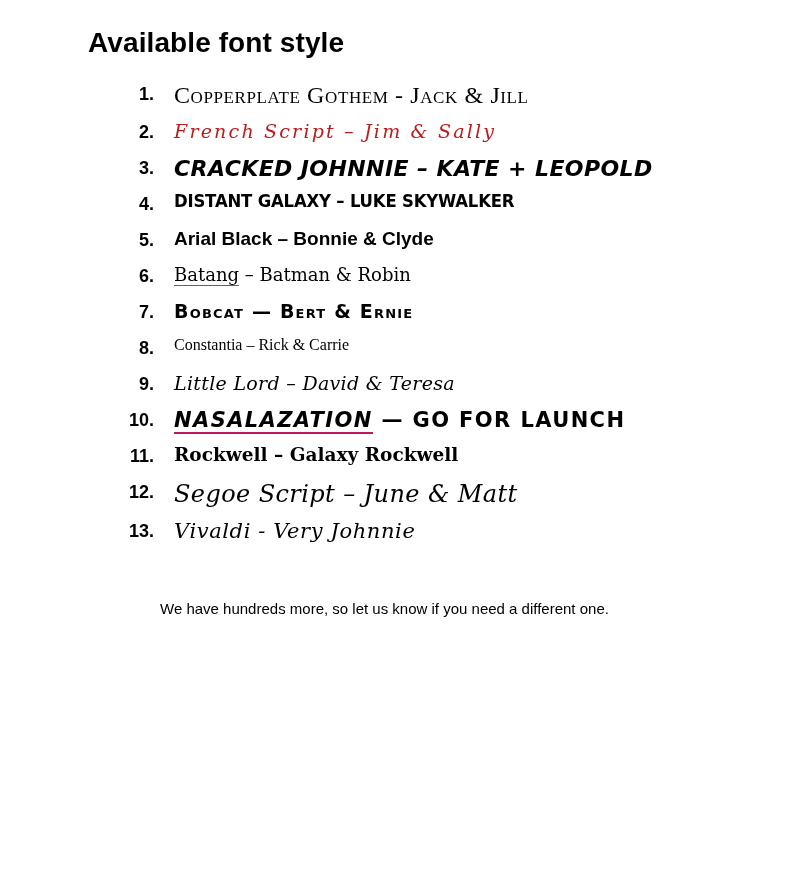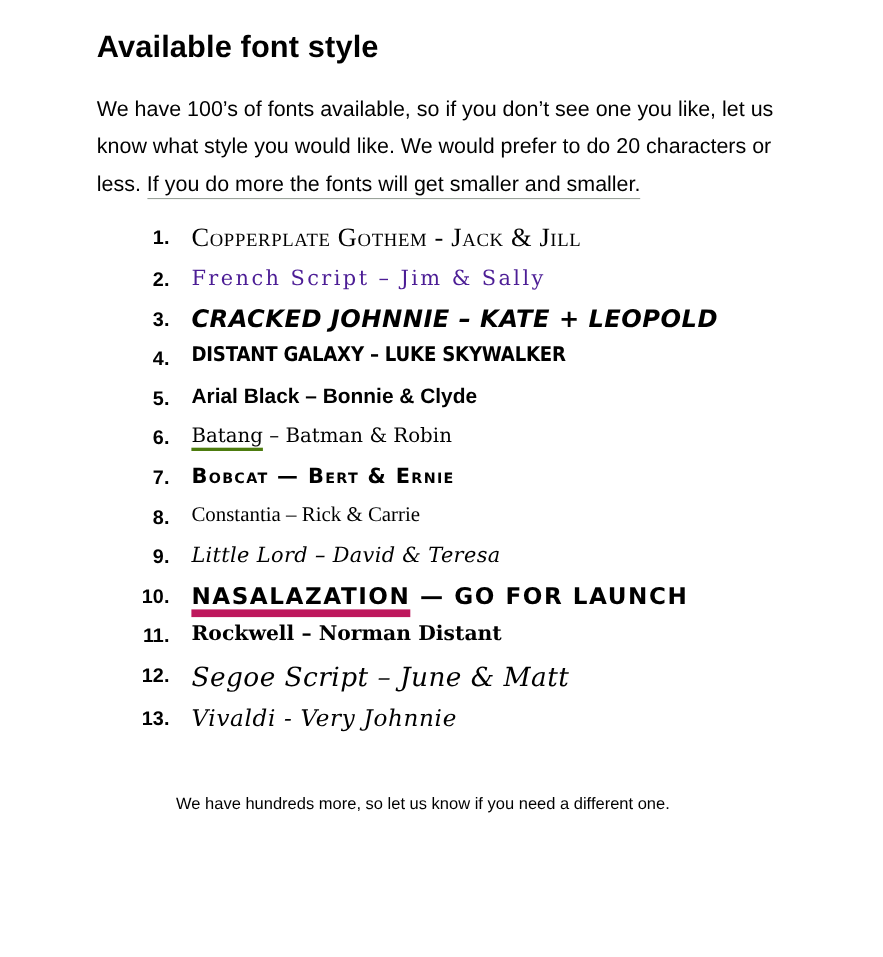--- a/index.html
+++ b/index.html
@@ -69,23 +69,24 @@
   
   .s-copperplate {
     font-family: "Liberation Serif", serif;
     font-variant: small-caps;
     font-weight: 400;
     font-size: 24px;
     letter-spacing: 0.6px;
   }
   .s-french {
     font-family: "DejaVu Serif", serif;
+    font-style: italic;
     font-size: 19px;
     letter-spacing: 2.2px;
-    color: #4c1d95;
+    color: #b91c1c;
   }
   .s-cracked {
     font-family: "DejaVu Sans", sans-serif;
     font-weight: 700;
     font-style: italic;
     font-size: 22px;
     letter-spacing: 0.4px;
     text-transform: uppercase;
   }
   .s-distant {
@@ -100,46 +101,46 @@
   }
   .s-arialblack {
     font-family: "Liberation Sans", sans-serif;
     font-weight: 700;
     font-size: 19px;
   }
   .s-batang {
     font-family: "DejaVu Serif", serif;
     font-size: 18px;
   }
-  .s-batang .u { border-bottom: 3px solid #4d7c0f; }
+  .s-batang .u { border-bottom: 1px solid #4d7c0f; }
   .s-bobcat {
     font-family: "DejaVu Sans", sans-serif;
     font-weight: 700;
     font-size: 19px;
     font-variant: small-caps;
     letter-spacing: 1.2px;
   }
   .s-constantia {
     font-family: "Liberation Serif", serif;
-    font-size: 19px;
+    font-size: 16px;
   }
   .s-littlelord {
     font-family: "DejaVu Serif", serif;
     font-style: italic;
     font-size: 19px;
     letter-spacing: 0.3px;
   }
   .s-nasa {
     font-family: "DejaVu Sans", sans-serif;
     font-weight: 700;
     font-size: 21px;
     letter-spacing: 1.4px;
     text-transform: uppercase;
   }
-  .s-nasa .u { border-bottom: 7px solid #be185d; }
+  .s-nasa .u { border-bottom: 2px solid #be185d; font-style: italic; }
   .s-rockwell {
     font-family: "DejaVu Serif", serif;
     font-weight: 700;
     font-size: 18.5px;
   }
   .s-segoe {
     font-family: "DejaVu Serif", serif;
     font-style: italic;
     font-size: 24px;
     letter-spacing: 0.4px;
@@ -157,21 +158,20 @@
     max-width: 520px;
   }
 </style>
 </head>
 <body>
 
 <div class="page">
 
   <h1 class="doc-title">Available font style</h1>
 
-  <p class="intro"><span>We have 100’s of fonts available, so if you don’t see one you like, let us know what style you would like. We would prefer to do 20 characters or less. </span><span class="underline-grey">If you do more the fonts will get smaller and smaller.</span></p>
 
   <ol class="font-list">
     <li>
       <span class="sample s-copperplate">Copperplate Gothem  - Jack &amp; Jill</span>
     </li>
     <li>
       <span class="sample s-french">French Script – Jim &amp; Sally</span>
     </li>
     <li>
       <span class="sample s-cracked">Cracked Johnnie – Kate + Leopold</span>
@@ -191,21 +191,21 @@
     <li>
       <span class="sample s-constantia">Constantia – Rick &amp; Carrie</span>
     </li>
     <li>
       <span class="sample s-littlelord">Little Lord – David &amp; Teresa</span>
     </li>
     <li>
       <span class="sample s-nasa"><span class="u">Nasalazation</span><span> — Go For Launch</span></span>
     </li>
     <li>
-      <span class="sample s-rockwell">Rockwell – Norman Distant</span>
+      <span class="sample s-rockwell">Rockwell – Galaxy Rockwell</span>
     </li>
     <li>
       <span class="sample s-segoe">Segoe Script – June &amp; Matt</span>
     </li>
     <li>
       <span class="sample s-vivaldi">Vivaldi - Very Johnnie</span>
     </li>
   </ol>
 
   <p class="closing">We have hundreds more, so let us know if you need a different one.</p>

